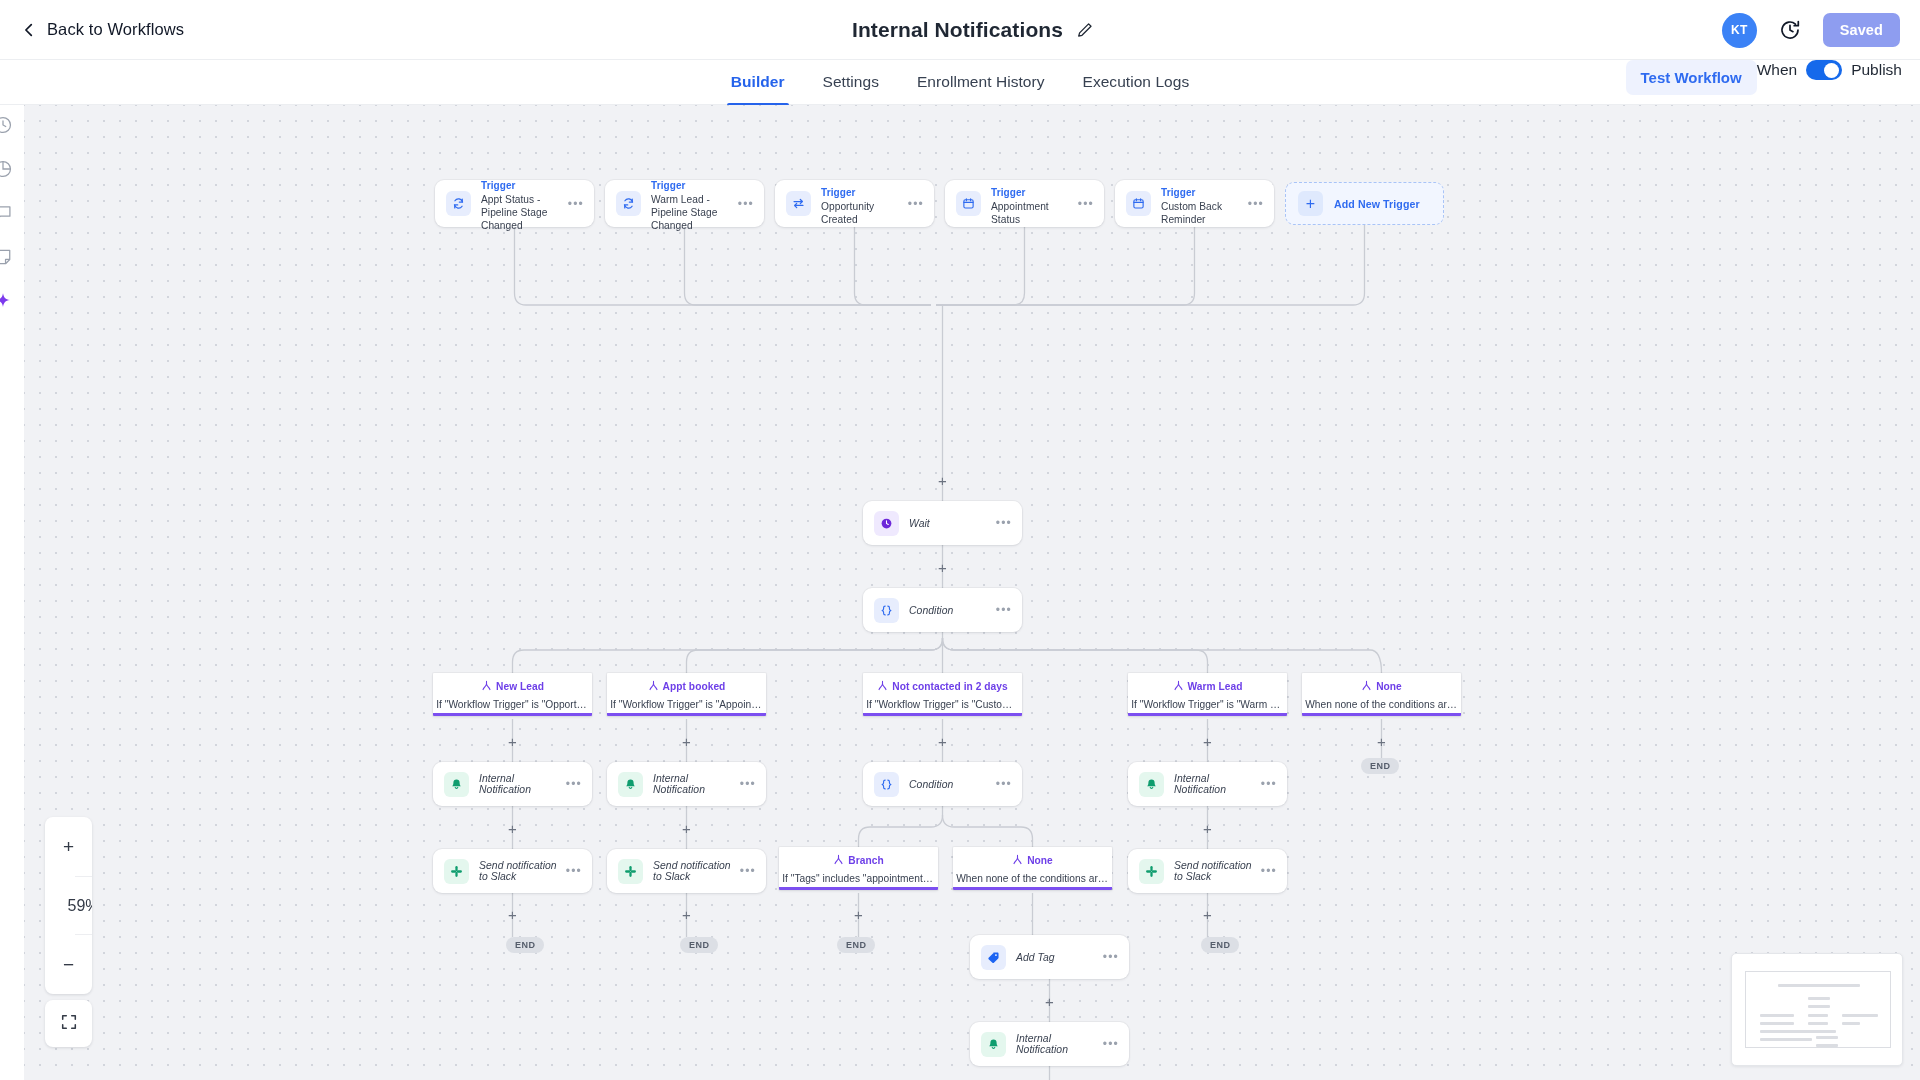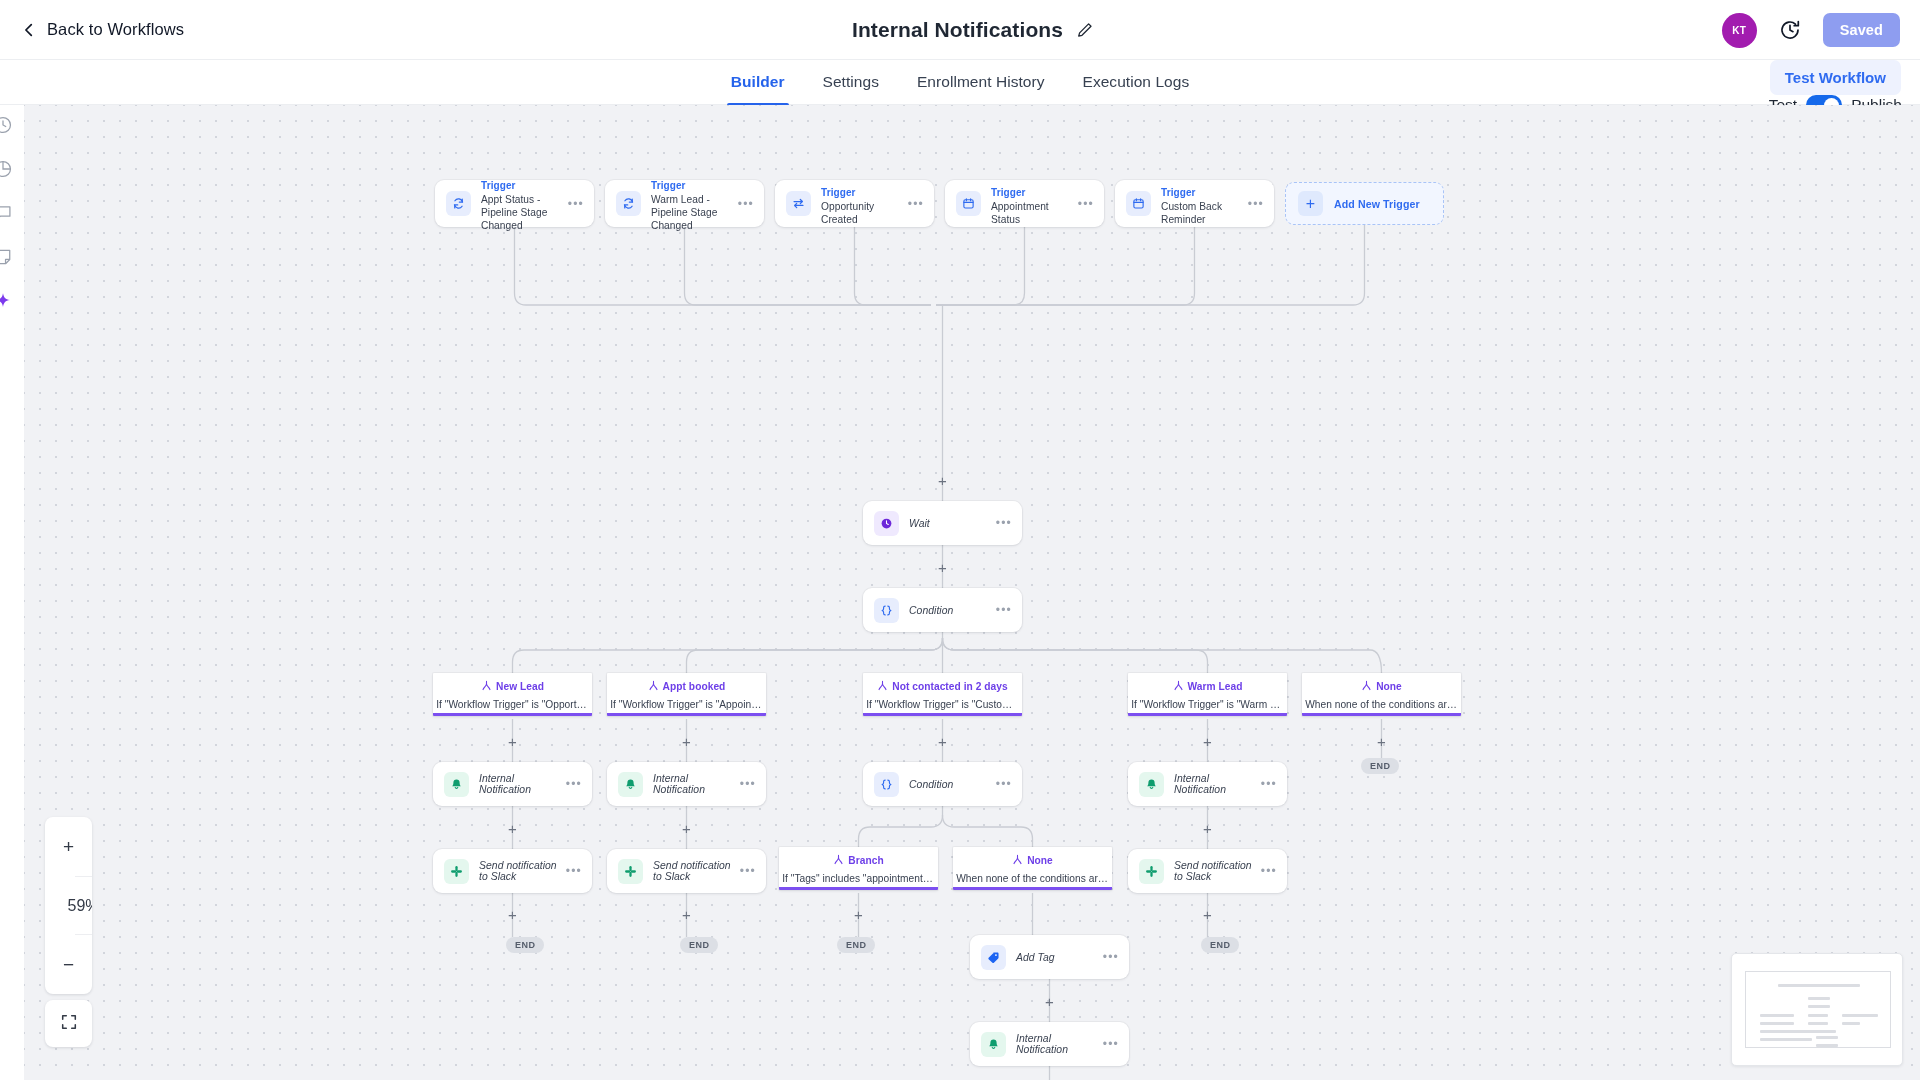--- a/index.html
+++ b/index.html
@@ -29,23 +29,23 @@
   }
   .wf-title { font-size: 21px; font-weight: 700; color: #1f2733; letter-spacing: .1px; padding-left: 25px; }
   .pencil-icon { width: 16px; height: 16px; pointer-events: auto; cursor: pointer; }
 
   .top-right {
     position: absolute; right: 20px; top: 0; height: 60px;
     display: flex; align-items: center; gap: 22px;
   }
   .avatar {
     width: 35px; height: 35px; border-radius: 50%;
-    background: #a21caf; color: #ffffff;
+    background: #3b82f6; color: #ffffff;
     display: flex; align-items: center; justify-content: center;
-    font-size: 10px; font-weight: 700; letter-spacing: .3px; cursor: pointer;
+    font-size: 12px; font-weight: 700; letter-spacing: .3px; cursor: pointer;
   }
   .history-icon { width: 22px; height: 22px; cursor: pointer; }
   .saved-btn {
     background: #8e9df0; color: #ffffff;
     font-size: 14.5px; font-weight: 600;
     padding: 9px 17px; border-radius: 7px; border: none;
     cursor: pointer; letter-spacing: .1px;
   }
 
   
@@ -61,21 +61,21 @@
     font-size: 15.5px; color: #374151; padding: 12px 19px 14px;
     cursor: pointer; position: relative; letter-spacing: .05px;
   }
   .tab.active { color: #2563eb; font-weight: 600; }
   .tab.active::after {
     content: ""; position: absolute; left: 15px; right: 15px; bottom: -1px;
     height: 3px; background: #2563eb; border-radius: 2px 2px 0 0;
   }
   .tab-right {
     position: absolute; right: 18px; top: 0; height: 45px;
-    display: flex; align-items: center;  flex-direction: column;
+    display: flex; align-items: flex-start; 
   }
   .test-btn {
     background: #eef2fe; color: #2f6bf0; border: none;
     font-size: 15px; font-weight: 600; padding: 9px 15px;
     border-radius: 7px; cursor: pointer;
   }
   .toggle-group { display: flex; align-items: center; gap: 9px; }
   .toggle-lbl { font-size: 15.5px; color: #1f2733; }
   .switch {
     width: 36px; height: 20px; border-radius: 11px;
@@ -265,21 +265,21 @@
 <div class="tabbar">
   <div class="tabs">
     <div class="tab active">Builder</div>
     <div class="tab">Settings</div>
     <div class="tab">Enrollment History</div>
     <div class="tab">Execution Logs</div>
   </div>
   <div class="tab-right">
     <button class="test-btn">Test Workflow</button>
     <div class="toggle-group">
-      <span class="toggle-lbl">Test</span>
+      <span class="toggle-lbl">When</span>
       <div class="switch">
           <div class="knob"></div>
         </div>
       <span class="toggle-lbl">Publish</span>
     </div>
   </div>
 </div>
 
 <div class="rail">
   <div class="rail-item">

